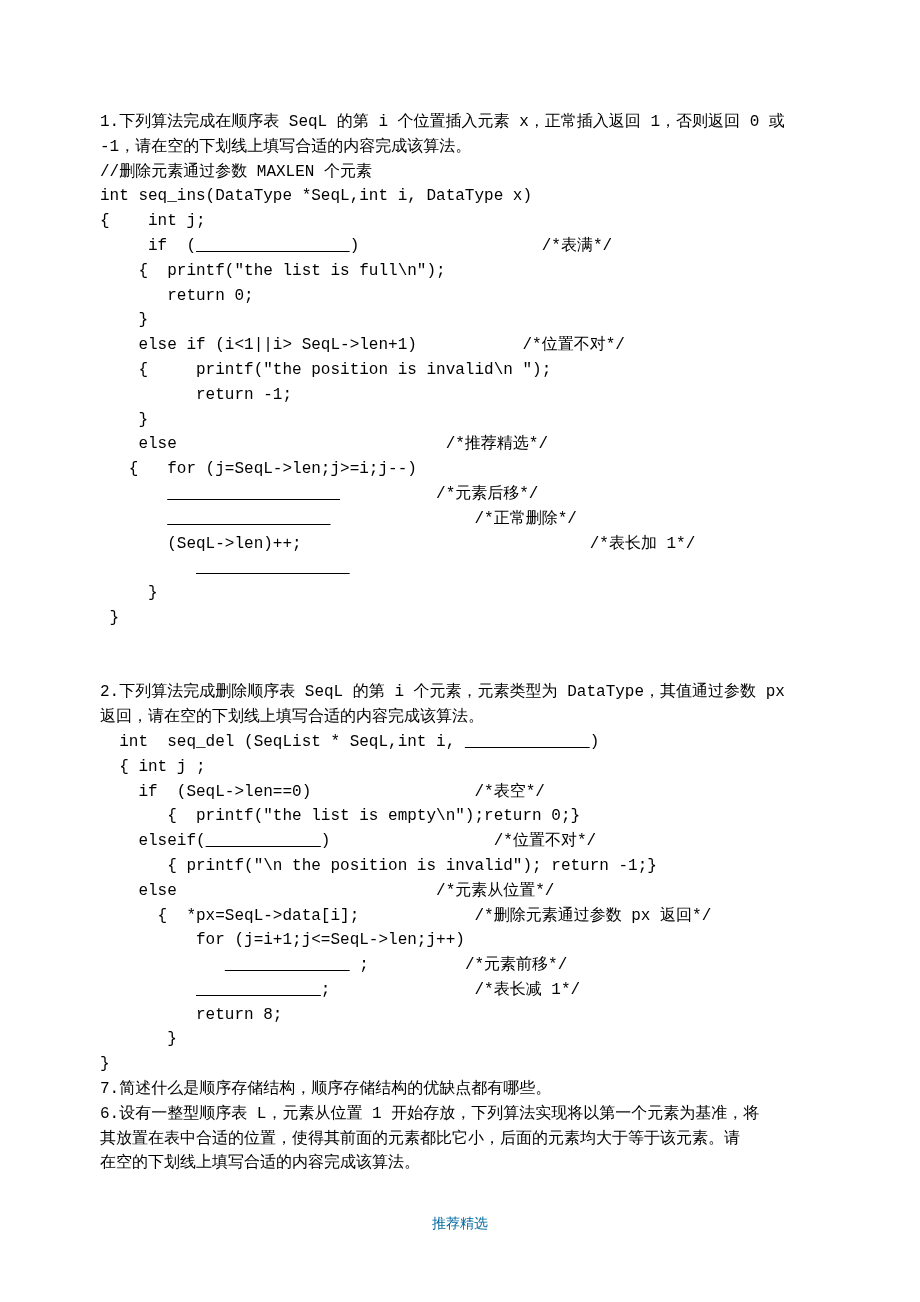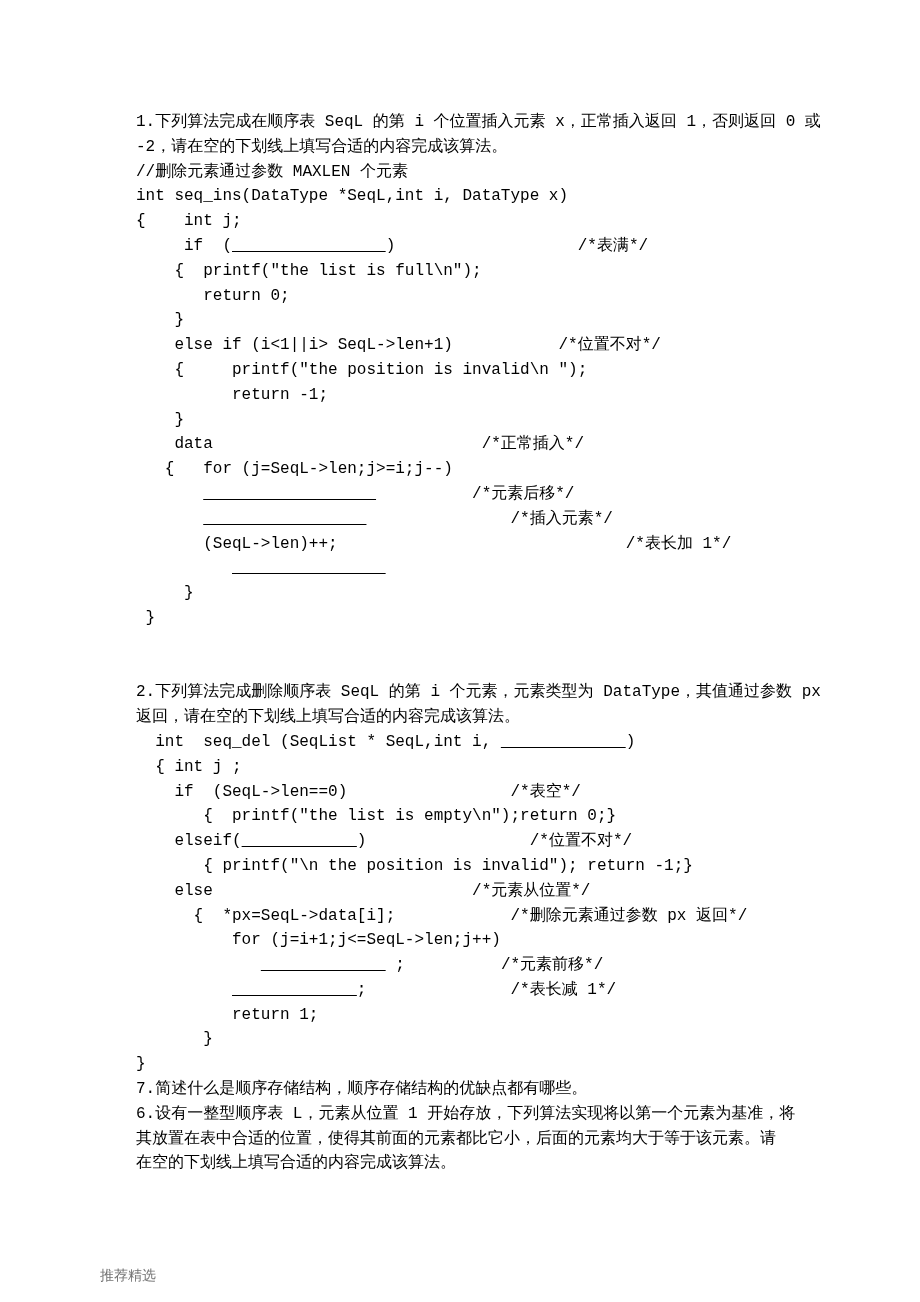--- a/index.html
+++ b/index.html
@@ -11,55 +11,55 @@
   body {
     font-family: "SimSun", "宋体", "Courier New", monospace;
     font-size: 16px;
     color: #000000;
     line-height: 1.55;
     padding: 110px 100px 60px 100px;
     box-sizing: border-box;
   }
   .line {
     white-space: pre;
-    margin-left: 36px;
   }
   .u {
     text-decoration: underline;
   }
   .footer {
+    text-align: center;
     font-size: 14px;
-    color: #737373;
-    margin-top: 90px;
+    color: #0369a1;
+    margin-top: 38px;
   }
 </style>
 </head>
 <body>
 
 <div class="line">1.下列算法完成在顺序表 SeqL 的第 i 个位置插入元素 x，正常插入返回 1，否则返回 0 或</div>
-<div class="line">-2，请在空的下划线上填写合适的内容完成该算法。</div>
+<div class="line">-1，请在空的下划线上填写合适的内容完成该算法。</div>
 <div class="line">//删除元素通过参数 MAXLEN 个元素</div>
 <div class="line">int seq_ins(DataType *SeqL,int i, DataType x)</div>
 <div class="line">{    int j;</div>
 
 <div class="line"><span>     if  (</span><span class="u">                </span><span>)                   /*表满*/</span></div>
 
 <div class="line">    {  printf("the list is full\n");</div>
 <div class="line">       return 0;</div>
 <div class="line">    }</div>
 <div class="line">    else if (i&lt;1||i&gt; SeqL-&gt;len+1)           /*位置不对*/</div>
 <div class="line">    {     printf("the position is invalid\n ");</div>
 <div class="line">          return -1;</div>
 <div class="line">    }</div>
-<div class="line">    data                            /*正常插入*/</div>
+<div class="line">    else                            /*推荐精选*/</div>
 <div class="line">   {   for (j=SeqL-&gt;len;j&gt;=i;j--)</div>
 
 <div class="line"><span>       </span><span class="u">                  </span><span>          /*元素后移*/</span></div>
 
-<div class="line"><span>       </span><span class="u">                 </span><span>               /*插入元素*/</span></div>
+<div class="line"><span>       </span><span class="u">                 </span><span>               /*正常删除*/</span></div>
 
 <div class="line">       (SeqL-&gt;len)++;                              /*表长加 1*/</div>
 
 <div class="line"><span>          </span><span class="u">                </span></div>
 
 <div class="line">     }</div>
 <div class="line"> }</div>
 
 <div class="line">&nbsp;</div>
 <div class="line">&nbsp;</div>
@@ -77,21 +77,21 @@
 
 <div class="line">       { printf("\n the position is invalid"); return -1;}</div>
 <div class="line">    else                           /*元素从位置*/</div>
 <div class="line">      {  *px=SeqL-&gt;data[i];            /*删除元素通过参数 px 返回*/</div>
 <div class="line">          for (j=i+1;j&lt;=SeqL-&gt;len;j++)</div>
 
 <div class="line"><span>             </span><span class="u">             </span><span> ;          /*元素前移*/</span></div>
 
 <div class="line"><span>          </span><span class="u">             </span><span>;               /*表长减 1*/</span></div>
 
-<div class="line">          return 1;</div>
+<div class="line">          return 8;</div>
 <div class="line">       }</div>
 <div class="line">}</div>
 
 <div class="line">7.简述什么是顺序存储结构，顺序存储结构的优缺点都有哪些。</div>
 
 <div class="line">6.设有一整型顺序表 L，元素从位置 1 开始存放，下列算法实现将以第一个元素为基准，将</div>
 <div class="line">其放置在表中合适的位置，使得其前面的元素都比它小，后面的元素均大于等于该元素。请</div>
 <div class="line">在空的下划线上填写合适的内容完成该算法。</div>
 
 <div class="footer">推荐精选</div>

